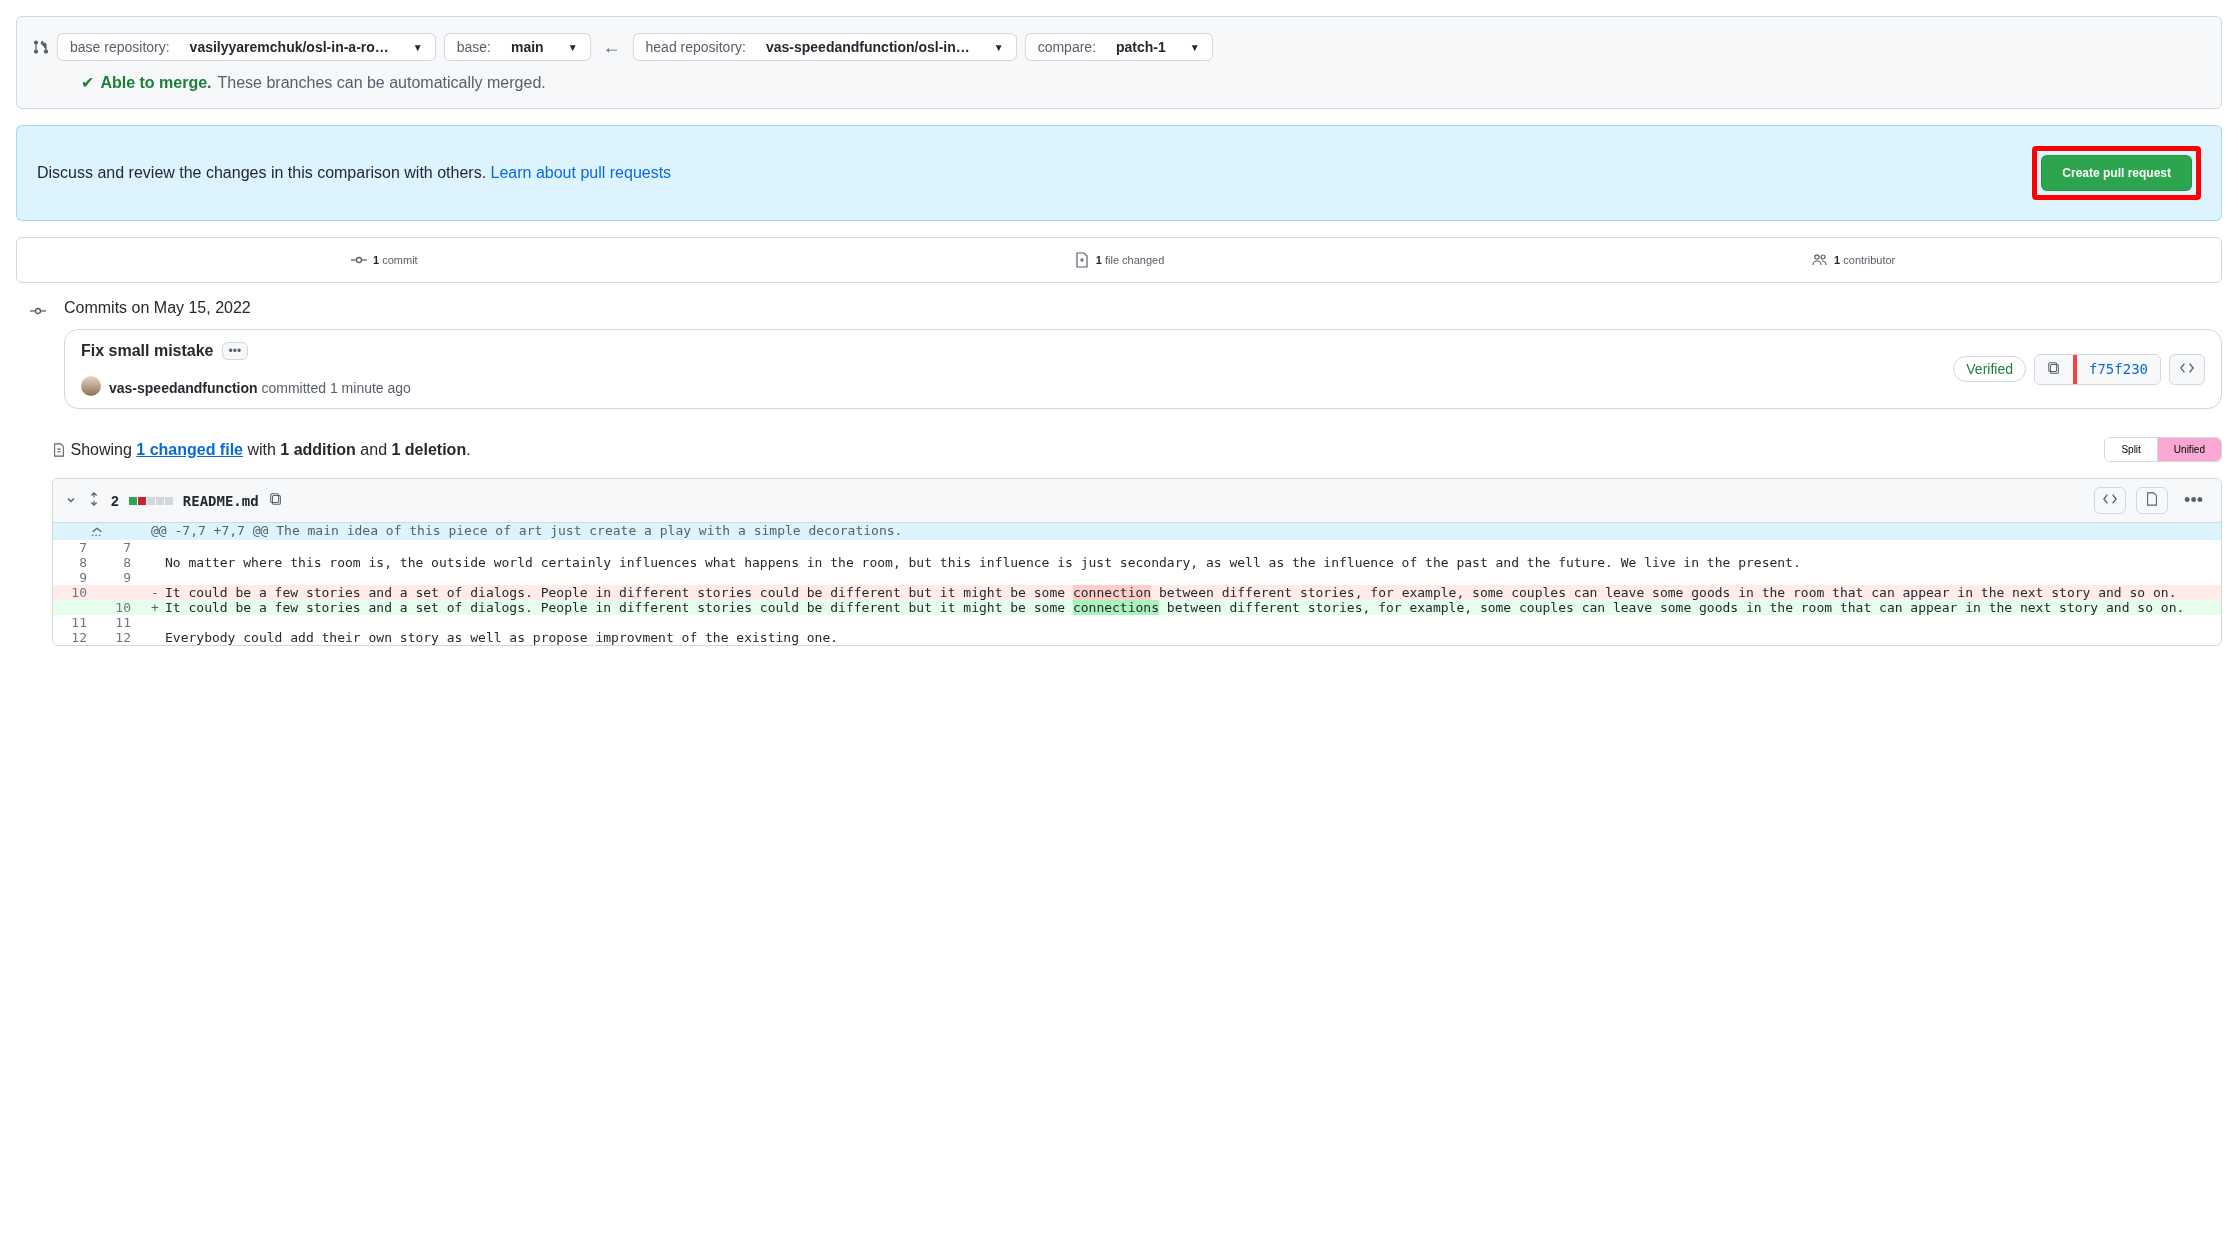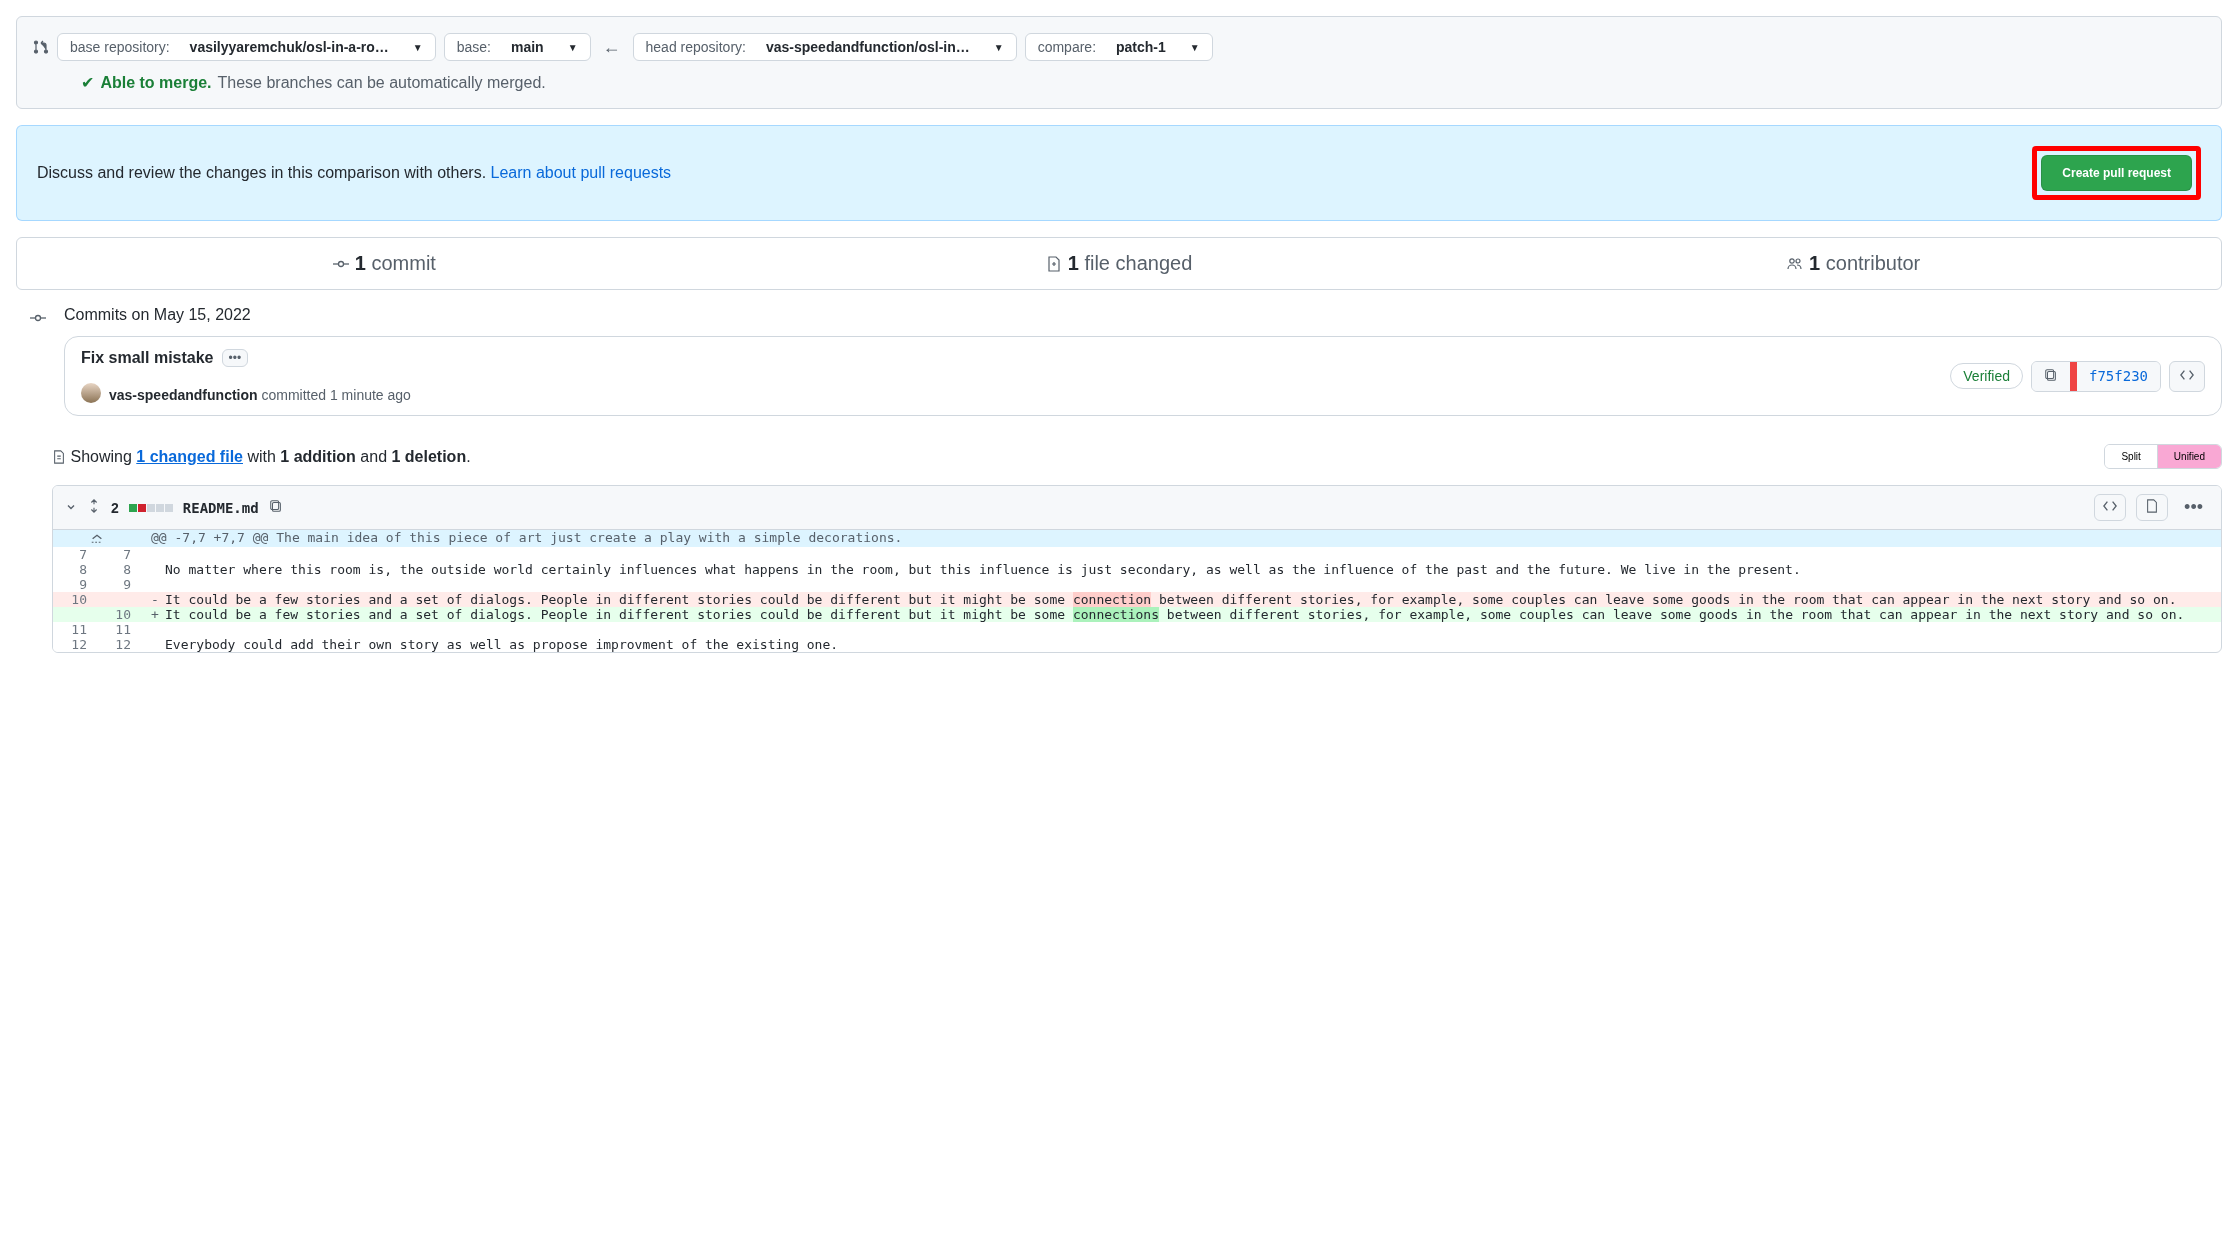--- a/index.html
+++ b/index.html
@@ -91,21 +91,21 @@
     display: flex;
   }
   .stat-item {
     flex: 1;
     padding: 14px;
     display: flex;
     align-items: center;
     justify-content: center;
     gap: 6px;
     color: #57606a;
-    font-size: 20px;
+    font-size: 11px;
   }
   .stat-item .num { font-weight: 600; color: #24292f; }
   .stat-item svg { color: #57606a; }
 
   .timeline { margin-top: 16px; position: relative; }
   .timeline-marker {
     position: absolute;
     left: 14px;
     top: 4px;
     color: #57606a;
@@ -160,21 +160,21 @@
     overflow: hidden;
     background: #f6f8fa;
   }
   .sha-group button, .sha-group a {
     padding: 6px 12px;
     background: #f6f8fa;
     border: none;
     cursor: pointer;
     color: #57606a;
   }
-  .sha-group .sha { color: #0969da; font-family: ui-monospace, monospace; border-left: 7px solid #ef4444; }
+  .sha-group .sha { color: #0969da; font-family: ui-monospace, monospace; border-left: 4px solid #ef4444; }
   .code-btn {
     border: 1px solid #d0d7de;
     background: #f6f8fa;
     border-radius: 6px;
     padding: 6px 10px;
     cursor: pointer;
     color: #57606a;
   }
 
   .diff-summary {

